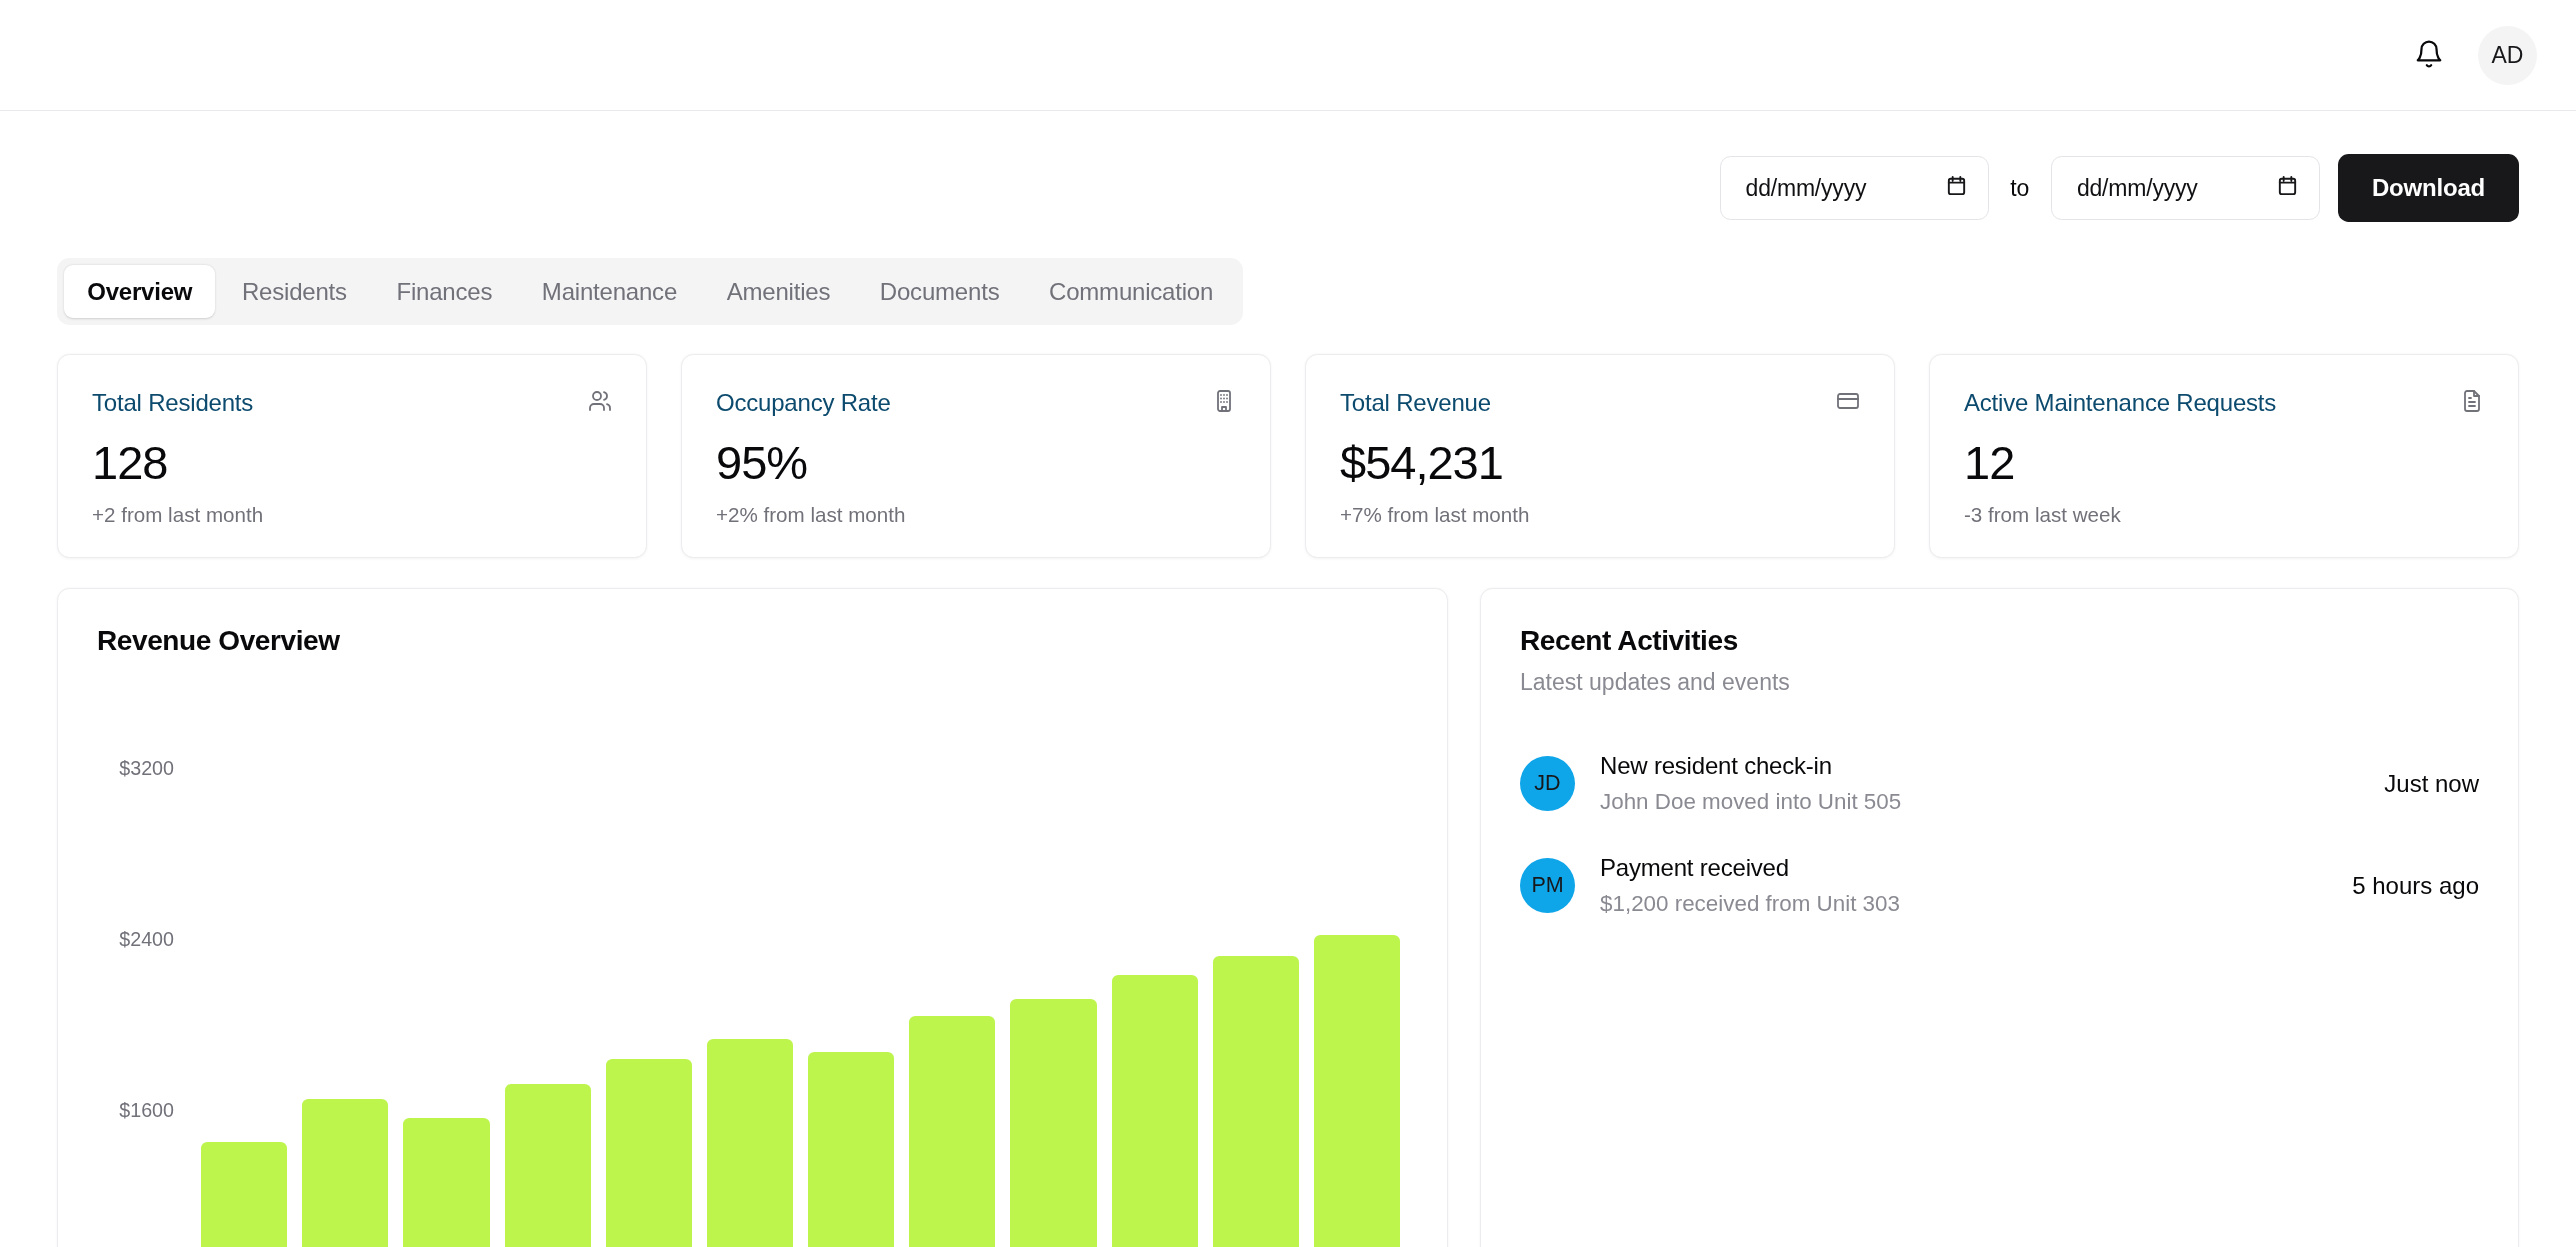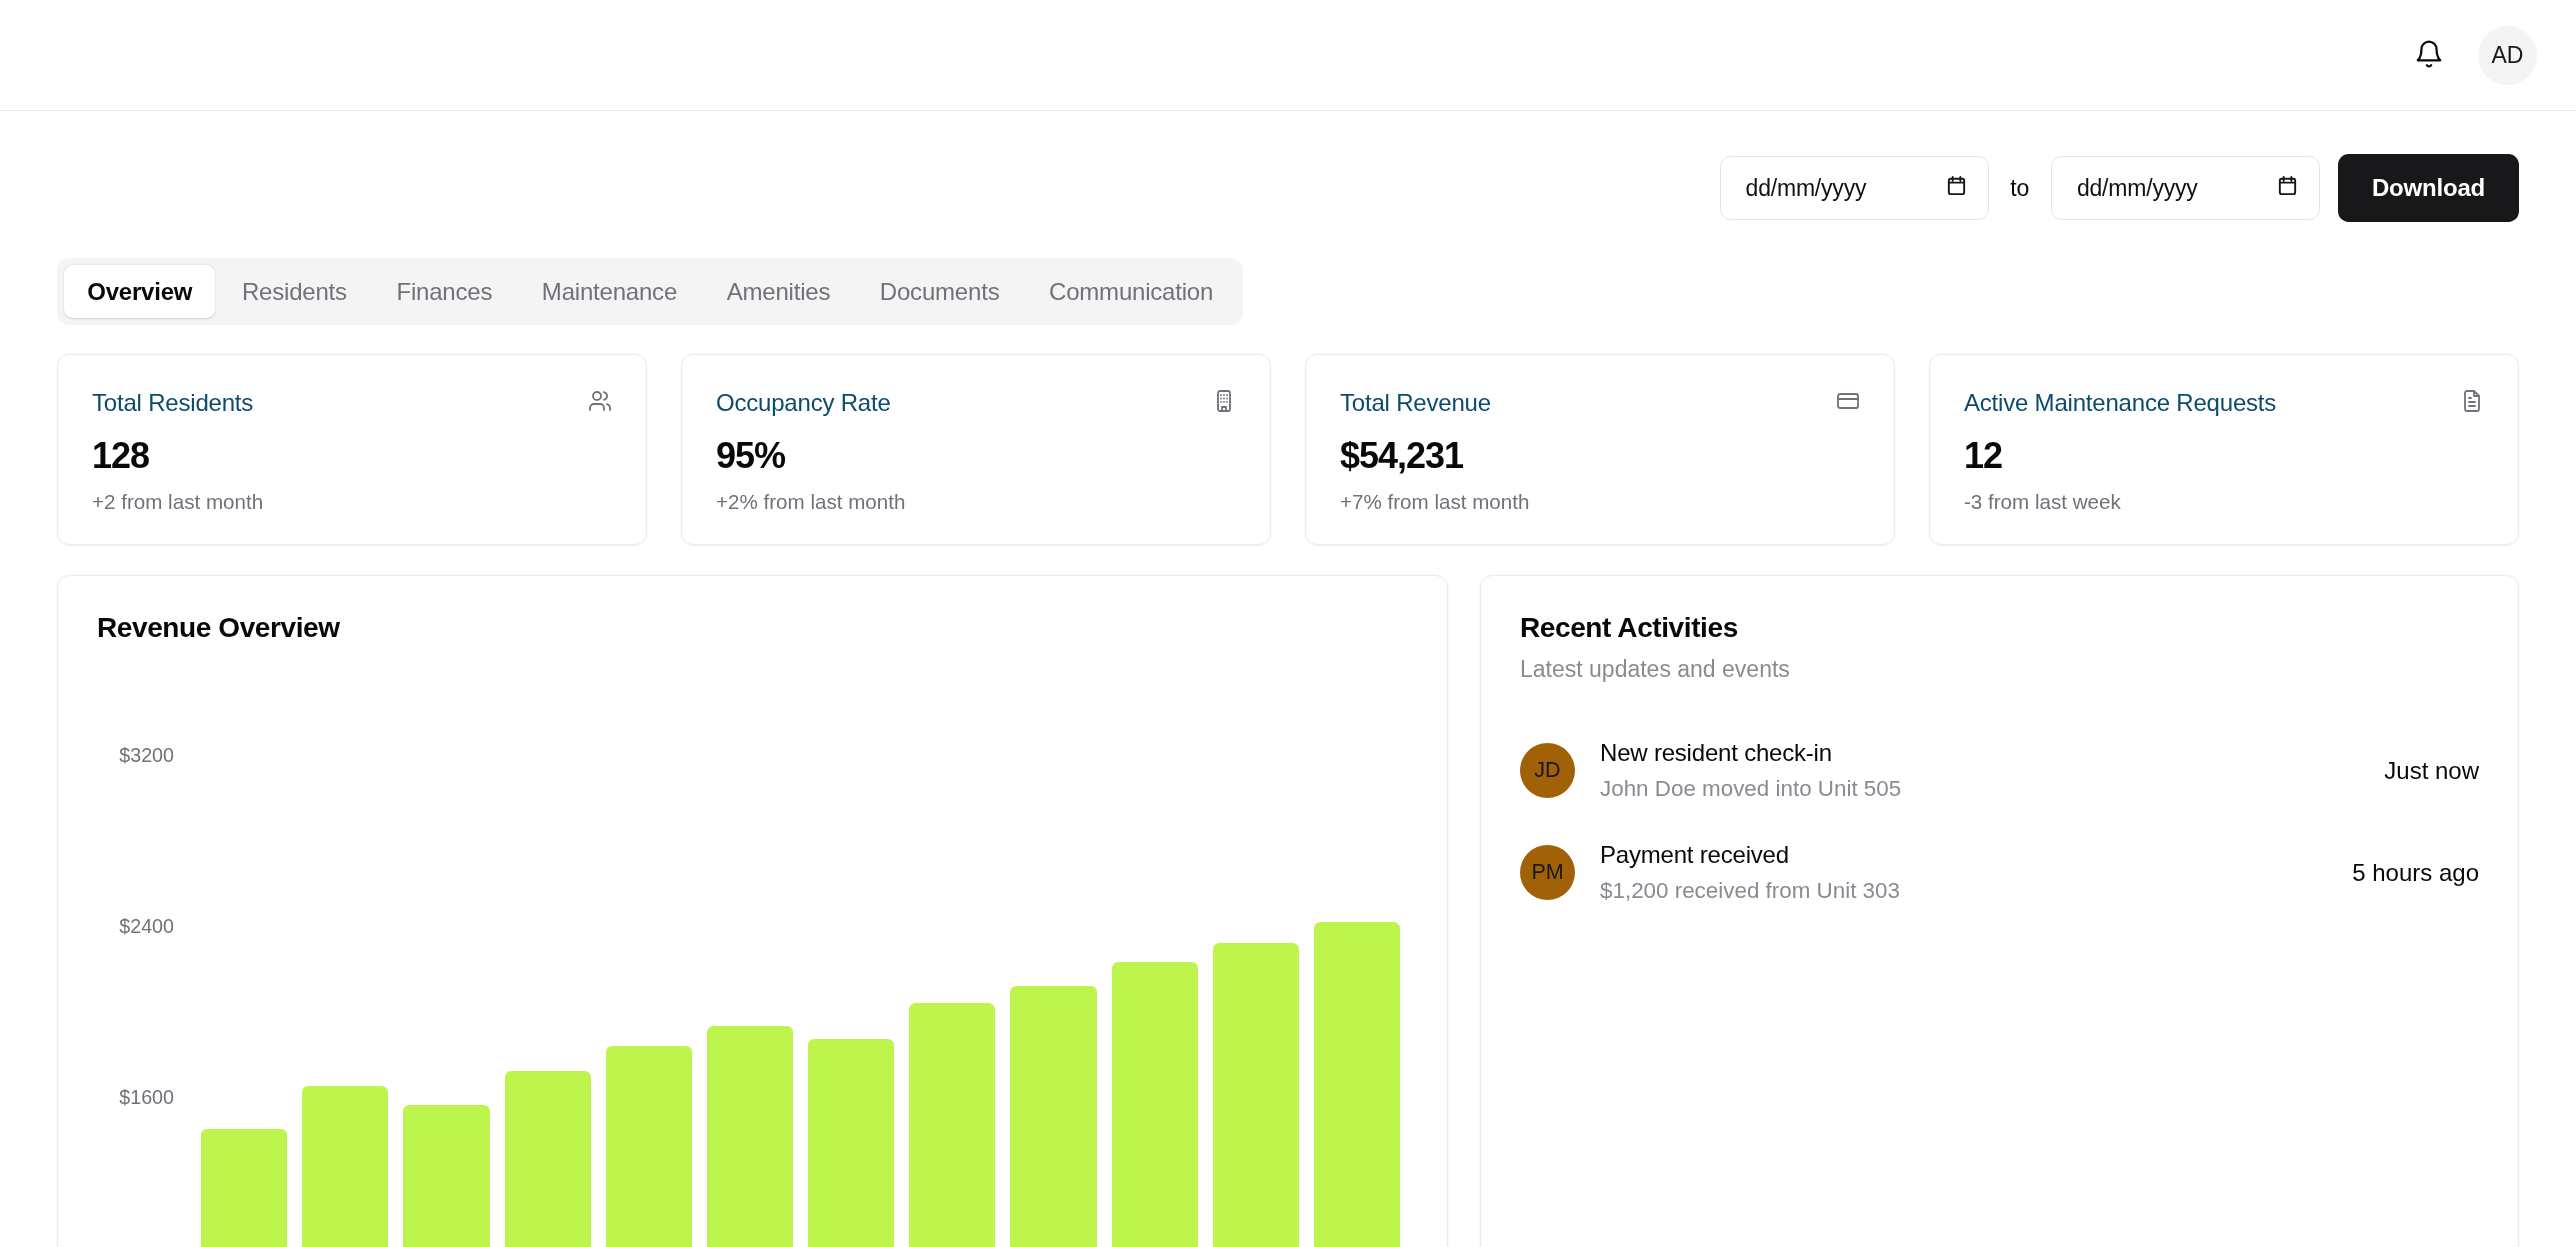--- a/index.html
+++ b/index.html
@@ -89,21 +89,21 @@
   .card {
     background: #fff;
     border: 0.9px solid #ececef;
     border-radius: 12.5px;
     box-shadow: 0 0.9px 2.7px rgba(0,0,0,.05);
   }
   .stat-card { padding: 34px 34px 30px; }
   .stat-top { display: flex; align-items: flex-start; justify-content: space-between; }
   .stat-label { font-size: 24px; color: #0c4a6e; letter-spacing: -0.2px; }
   .stat-value {
-    font-size: 36px; font-weight: 700; color: #09090b;
+    font-size: 47px; font-weight: 400; color: #09090b;
     margin-top: 18px; letter-spacing: -1px;
   }
   .stat-sub { font-size: 20.6px; color: #71717a; margin-top: 12.5px; }
   .icon-muted { color: #71717a; display: block; }
 
   
   .panels {
     margin-top: 30px;
     display: grid; grid-template-columns: 1391px 1fr; gap: 32px;
   }
@@ -136,21 +136,21 @@
   }
 
   
   .activity-list { margin-top: 36px; }
   .activity-row {
     display: flex; align-items: center;
     padding: 19.7px 0;
   }
   .act-avatar {
     width: 55px; height: 55px; border-radius: 50%;
-    background: #a16207; color: #18181b; flex: 0 0 auto;
+    background: #0ea5e9; color: #18181b; flex: 0 0 auto;
     display: flex; align-items: center; justify-content: center;
     font-size: 21.5px; font-weight: 500;
   }
   .act-text { margin-left: 25px; }
   .act-title { font-size: 24px; color: #09090b; letter-spacing: -0.2px; }
   .act-desc { font-size: 22.4px; color: #8a8a93; margin-top: 9px; }
   .act-time {
     margin-left: auto; font-size: 24px; color: #09090b;
     white-space: nowrap; padding-left: 27px;
   }

